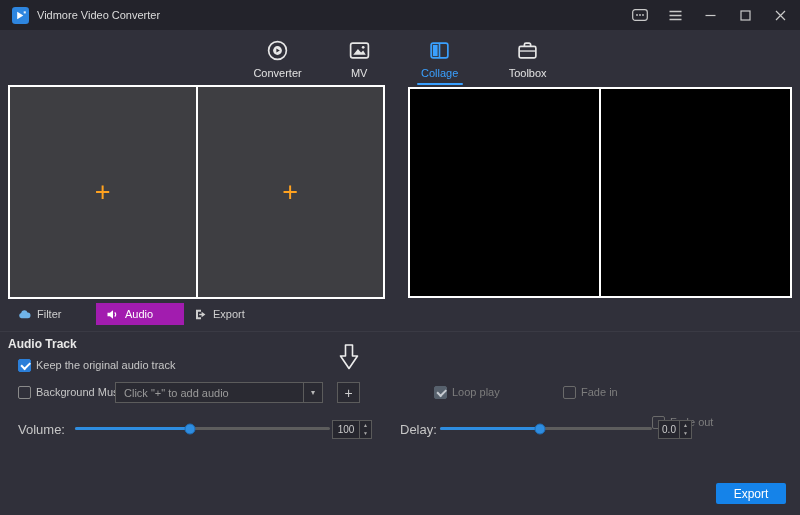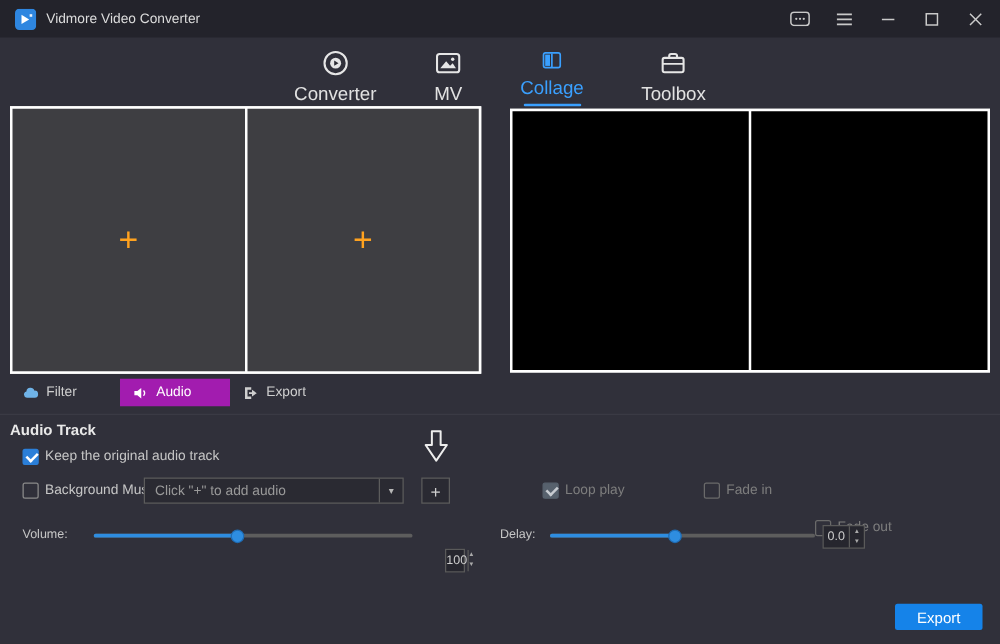--- a/index.html
+++ b/index.html
@@ -9,21 +9,21 @@
   
   .titlebar{position:absolute;top:0;left:0;right:0;height:30px;background:#23232b;display:flex;align-items:center;padding:0 12px;box-sizing:border-box;}
   .logo{width:17px;height:17px;margin-right:8px;flex:0 0 auto;}
   .app-title{font-size:11px;color:#dcdcdc;}
   .win-controls{margin-left:auto;display:flex;align-items:center;gap:19px;}
   .wc{display:flex;align-items:center;justify-content:center;width:16px;height:16px;cursor:pointer;}
 
   
   .nav{position:absolute;top:30px;left:0;right:0;height:55px;display:flex;justify-content:center;gap:46px;}
   .nav-tab{display:flex;flex-direction:column;align-items:center;padding-top:9px;cursor:pointer;}
-  .nav-tab .lbl{font-size:15px;color:#e2e2e2;margin-top:5px;}
+  .nav-tab .lbl{font-size:11px;color:#e2e2e2;margin-top:5px;}
   .nav-tab.active .lbl{color:#3aa0ff;}
   .nav-underline{width:46px;height:2px;background:#3aa0ff;margin-top:4px;border-radius:1px;}
 
   
   .collage-editor{position:absolute;left:8px;top:85px;width:377px;height:214px;border:2px solid #ffffff;box-sizing:border-box;background:#ffffff;display:flex;gap:2px;}
   .cell{flex:1;background:#3e3e42;display:flex;align-items:center;justify-content:center;cursor:pointer;}
   .plus-big{color:#ffa21f;font-size:27px;font-weight:400;line-height:1;}
 
   
   .preview{position:absolute;left:408px;top:87px;width:384px;height:211px;border:2px solid #ffffff;box-sizing:border-box;background:#ffffff;display:flex;gap:2px;}
@@ -57,34 +57,34 @@
   .cb.dim-border{border-color:#6a6a6a;}
 
   .dropdown{position:absolute;left:115px;top:382px;width:208px;height:21px;display:flex;align-items:center;background:#2a2a32;border:1px solid #5c5c5c;box-sizing:border-box;cursor:pointer;}
   .dd-text{flex:1;padding:0 8px;font-size:11px;color:#9a9a9a;white-space:nowrap;overflow:hidden;}
   .dd-caret{width:18px;align-self:stretch;display:flex;align-items:center;justify-content:center;border-left:1px solid #5c5c5c;color:#b8b8b8;font-size:8px;}
 
   .plus-btn{position:absolute;left:337px;top:382px;width:23px;height:21px;background:#2a2a32;border:1px solid #5c5c5c;box-sizing:border-box;color:#cfcfcf;font-size:14px;display:flex;align-items:center;justify-content:center;cursor:pointer;}
 
   .big-arrow{position:absolute;left:339px;top:344px;width:20px;height:26px;}
 
-  .row-label{position:absolute;font-size:10px;color:#c6c6c6;}
+  .row-label{position:absolute;font-size:13px;color:#c6c6c6;}
 
   .slider{position:absolute;height:3px;background:#5d5d5d;border-radius:2px;cursor:pointer;}
   .slider .fill{position:absolute;left:0;top:0;bottom:0;background:#2e8de0;border-radius:2px;}
   .slider .thumb{position:absolute;top:50%;transform:translate(-50%,-50%);width:11px;height:11px;border-radius:50%;background:#2e8de0;border:1px solid #1f6cb4;box-sizing:border-box;}
   #volume-slider{left:75px;top:427px;width:255px;}
   #volume-slider .fill{width:45%;}
   #volume-slider .thumb{left:45%;}
   #delay-slider{left:440px;top:427px;width:212px;}
   #delay-slider .fill{width:47%;}
   #delay-slider .thumb{left:47%;}
 
   .spin{position:absolute;display:flex;align-items:stretch;height:19px;background:#26262e;border:1px solid #5a5a5a;box-sizing:border-box;}
-  #volume-spin{left:332px;top:439px;width:16px;margin-left:24px;}
+  #volume-spin{left:332px;top:420px;width:40px;}
   #delay-spin{left:658px;top:420px;width:34px;}
   .spin-val{flex:1;font-size:10px;color:#cccccc;display:flex;align-items:center;justify-content:center;}
   .spin-btns{display:flex;flex-direction:column;width:11px;border-left:1px solid #5a5a5a;}
   .spin-btns span{flex:1;font-size:5px;color:#aaaaaa;display:flex;align-items:center;justify-content:center;cursor:pointer;line-height:1;}
 
   .export-btn{position:absolute;left:716px;top:483px;width:70px;height:21px;background:#1583e9;border:none;border-radius:2px;color:#ffffff;font-size:12px;font-family:"Liberation Sans",sans-serif;display:flex;align-items:center;justify-content:center;cursor:pointer;}
 </style>
 </head>
 <body>
 

